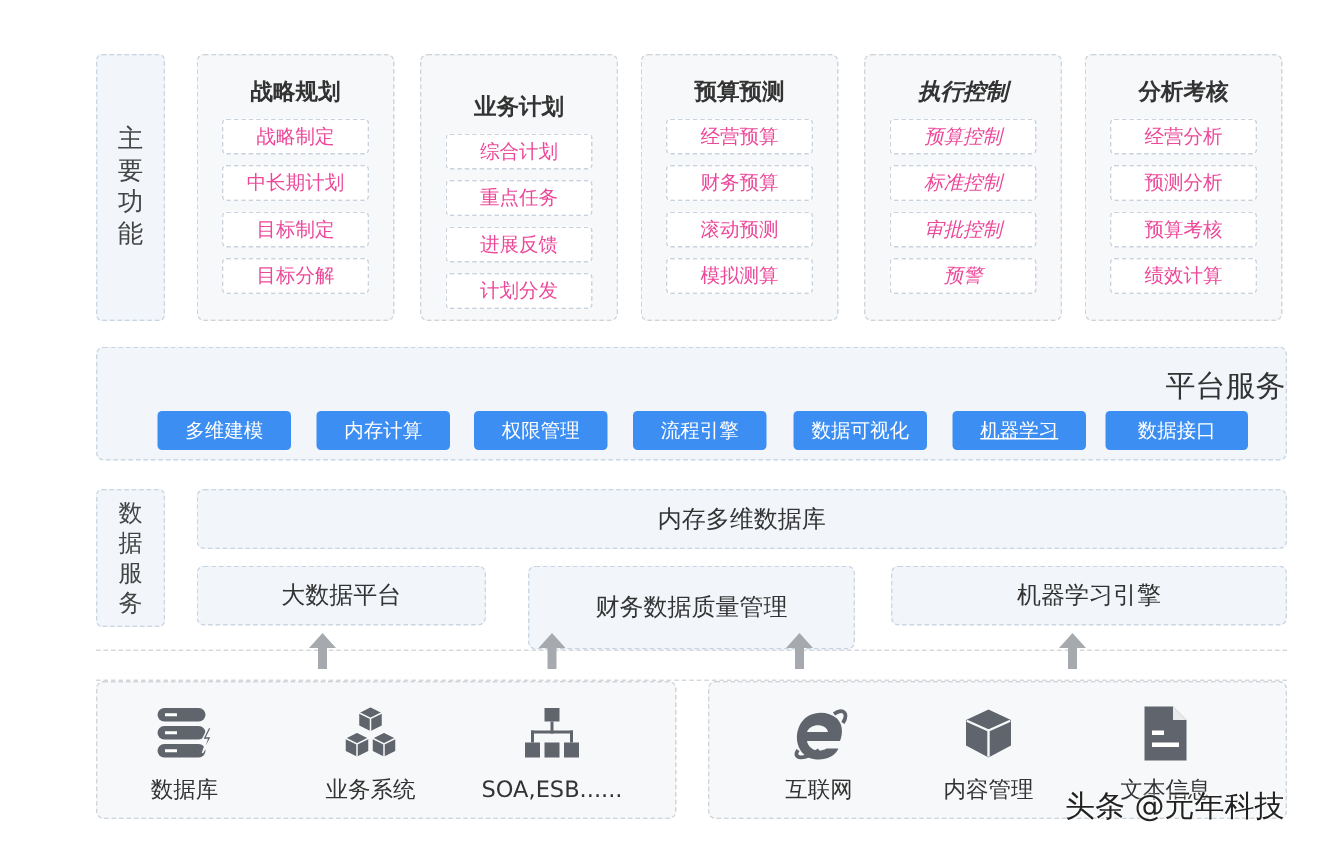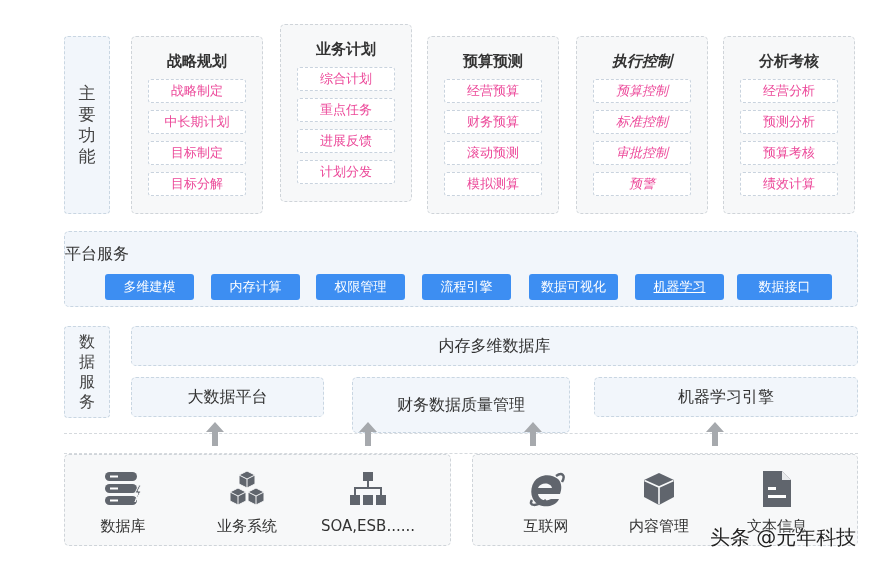--- a/index.html
+++ b/index.html
@@ -32,21 +32,21 @@
     font-size: 13px; color: #ec4899;
     display: flex; align-items: center; justify-content: center;
   }
 
   
   .platform {
     background: #f2f6fb;
     border: 1px dashed #c9d6e2;
     border-radius: 5px;
   }
-  .platform-title { position: absolute; left: 0; right: 0; top: 12px; text-align: left; font-size: 16px; color: #333; }
+  .platform-title { position: absolute; left: 0; right: 0; top: 12px; text-align: right; font-size: 20px; color: #333; }
   .svc-btn {
     position: absolute; top: 42px; height: 26px;
     background: #3d8ef2; color: #fff; border-radius: 3px;
     font-size: 13px; display: flex; align-items: center; justify-content: center;
   }
 
   
   .data-box {
     background: #f2f6fb;
     border: 1px dashed #c9d6e2;
@@ -86,21 +86,21 @@
 </div>
 
 <div class="abs func-col" style="left:131px; top:36px; width:132px; height:178px;">
   <div class="func-title">战略规划</div>
   <div class="func-item">战略制定</div>
   <div class="func-item">中长期计划</div>
   <div class="func-item">目标制定</div>
   <div class="func-item">目标分解</div>
 </div>
 
-<div class="abs func-col" style="left:280px; top:24px; width:132px; height:178px;">
+<div class="abs func-col" style="left:280px; top:36px; width:132px; height:178px;justify-content:flex-end;">
   <div class="func-title">业务计划</div>
   <div class="func-item">综合计划</div>
   <div class="func-item">重点任务</div>
   <div class="func-item">进展反馈</div>
   <div class="func-item">计划分发</div>
 </div>
 
 <div class="abs func-col" style="left:427px; top:36px; width:132px; height:178px;">
   <div class="func-title">预算预测</div>
   <div class="func-item">经营预算</div>

